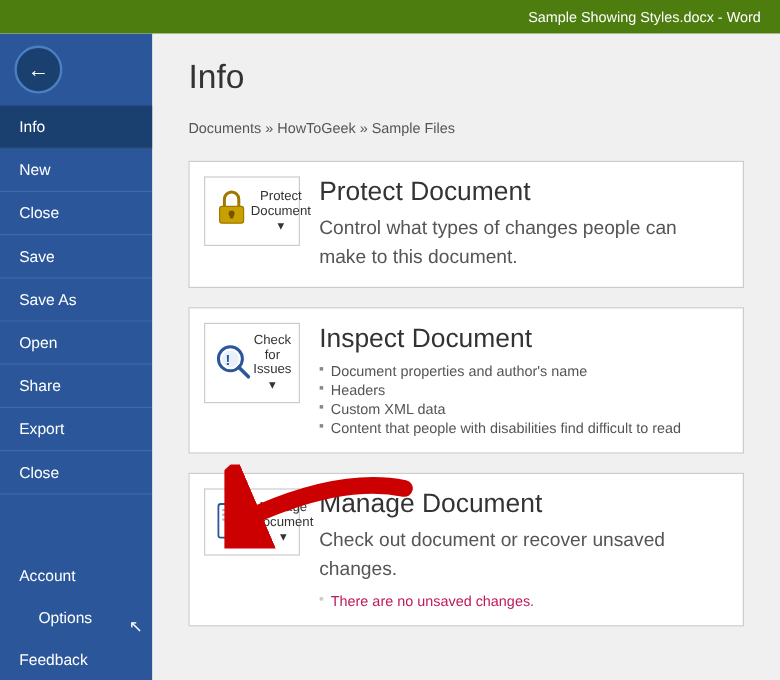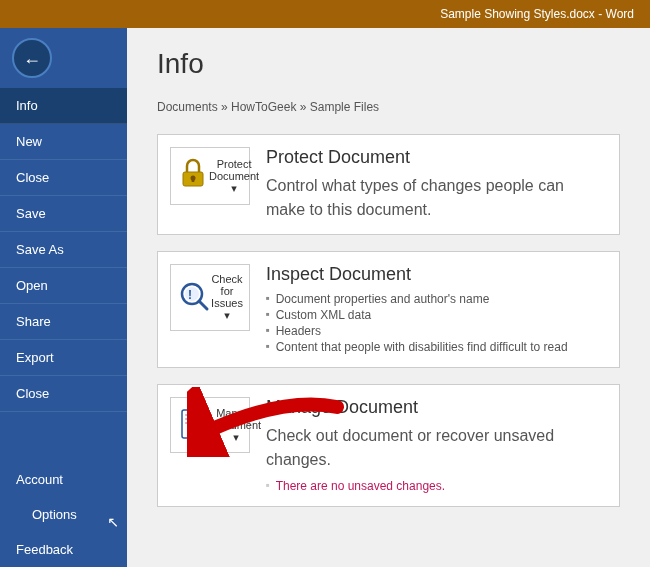--- a/index.html
+++ b/index.html
@@ -7,21 +7,21 @@
       width: 650px;
       height: 567px;
       font-family: 'Segoe UI', Arial, sans-serif;
       overflow: hidden;
       display: flex;
       flex-direction: column;
     }
 
     
     .title-bar {
-      background: #a16207;
+      background: #4d7c0f;
       height: 28px;
       display: flex;
       align-items: center;
       justify-content: flex-end;
       padding-right: 16px;
       flex-shrink: 0;
     }
     .title-bar-text {
       color: white;
       font-size: 12px;
@@ -152,21 +152,21 @@
       font-size: 11px;
       color: #333;
       text-align: center;
     }
 
     .card-content {
       flex: 1;
     }
 
     .card-heading {
-      font-size: 18px;
+      font-size: 22px;
       color: #333;
       font-weight: 400;
       margin-bottom: 6px;
     }
 
     .card-description {
       font-size: 16px;
       color: #555;
       line-height: 1.5;
     }
@@ -308,22 +308,22 @@
             <line x1="22" y1="22" x2="30" y2="30" stroke="#2B579A" stroke-width="3" stroke-linecap="round"></line>
             <text x="11" y="20" font-size="12" fill="#2B579A" font-weight="bold">!</text>
           </svg>
         </div>
         <div class="card-icon-label">Check for<br>Issues ▾</div>
       </div>
       <div class="card-content">
         <div class="card-heading">Inspect Document</div>
         <ul class="card-list">
           <li>Document properties and author's name</li>
+          <li>Headers</li>
           <li>Custom XML data</li>
-          <li>Headers</li>
           <li>Content that people with disabilities find difficult to read</li>
         </ul>
       </div>
     </div>
 
     <div class="info-card">
       <div class="card-icon-area">
         <div class="card-icon">
           <svg width="34" height="34" viewBox="0 0 34 34">
             <rect x="5" y="4" width="24" height="28" rx="2" fill="#fff" stroke="#2B579A" stroke-width="1.5"></rect>

